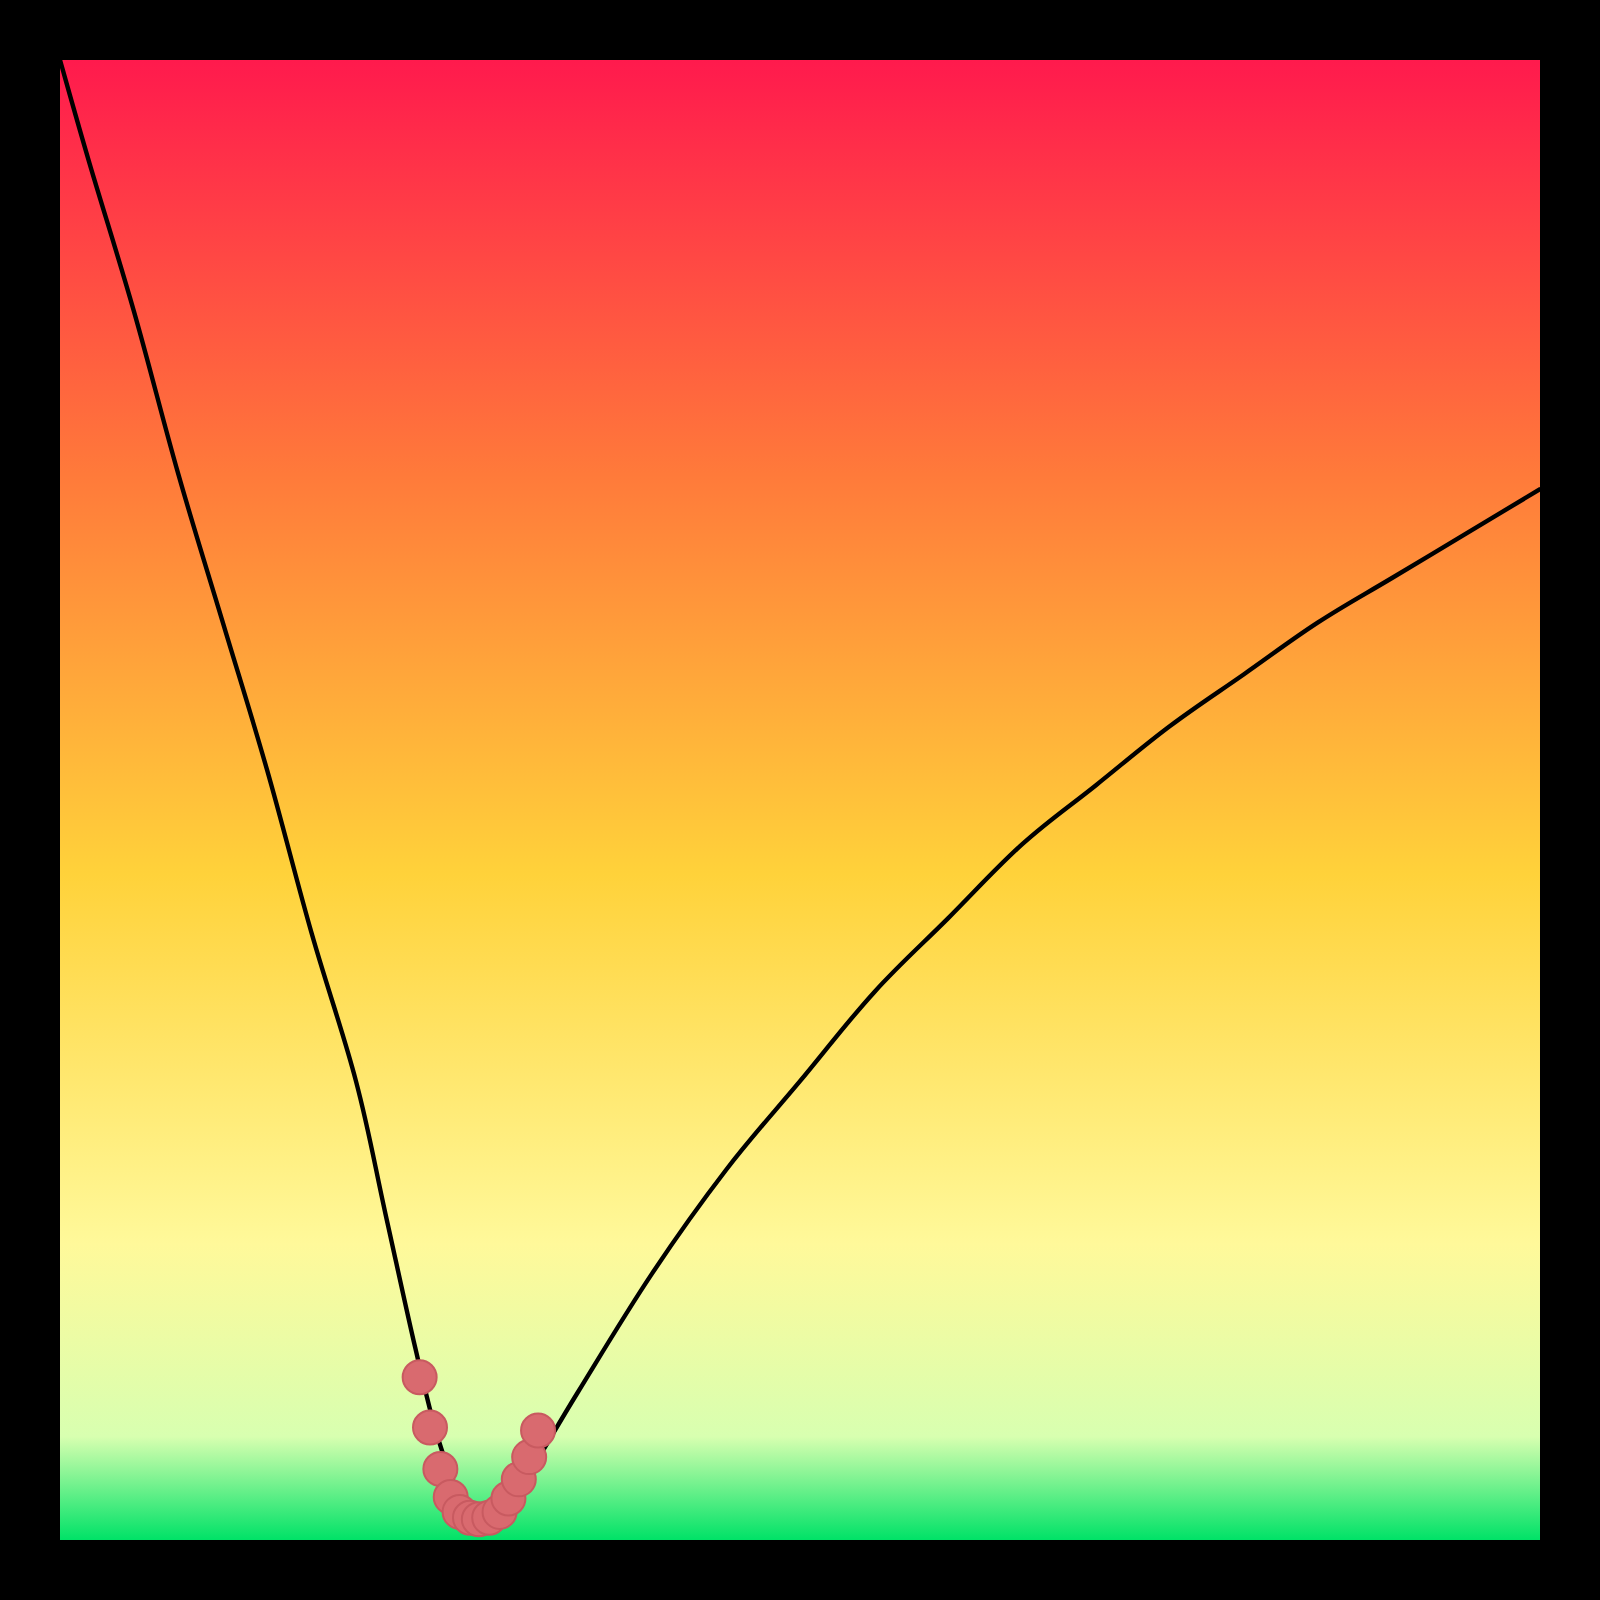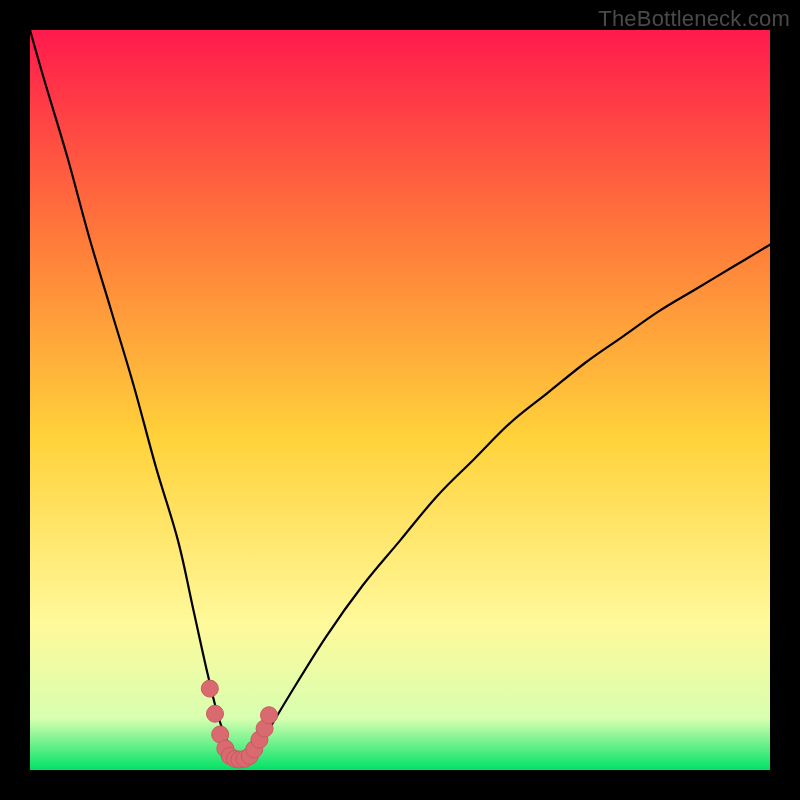--- a/index.html
+++ b/index.html
@@ -34,21 +34,20 @@
     font-weight: 500;
     letter-spacing: 0.2px;
     user-select: none;
   }
   svg { display: block; }
 </style>
 </head>
 <body>
 
 <div class="frame">
-  <div class="watermark">TheBottleneck.com</div>
 
   <div class="plot">
     <svg id="chart-svg" viewBox="0 0 740 740" width="740" height="740" preserveAspectRatio="none">
       <defs>
         <linearGradient id="bg-grad" x1="0" y1="0" x2="0" y2="1">
           <stop id="g0" offset="0%" stop-color="#ff1a4d"></stop>
           <stop id="g1" offset="28%" stop-color="#ff7a3a"></stop>
           <stop id="g2" offset="55%" stop-color="#ffd23a"></stop>
           <stop id="g3" offset="80%" stop-color="#fff99a"></stop>
           <stop id="g4" offset="93%" stop-color="#d8ffb0"></stop>

